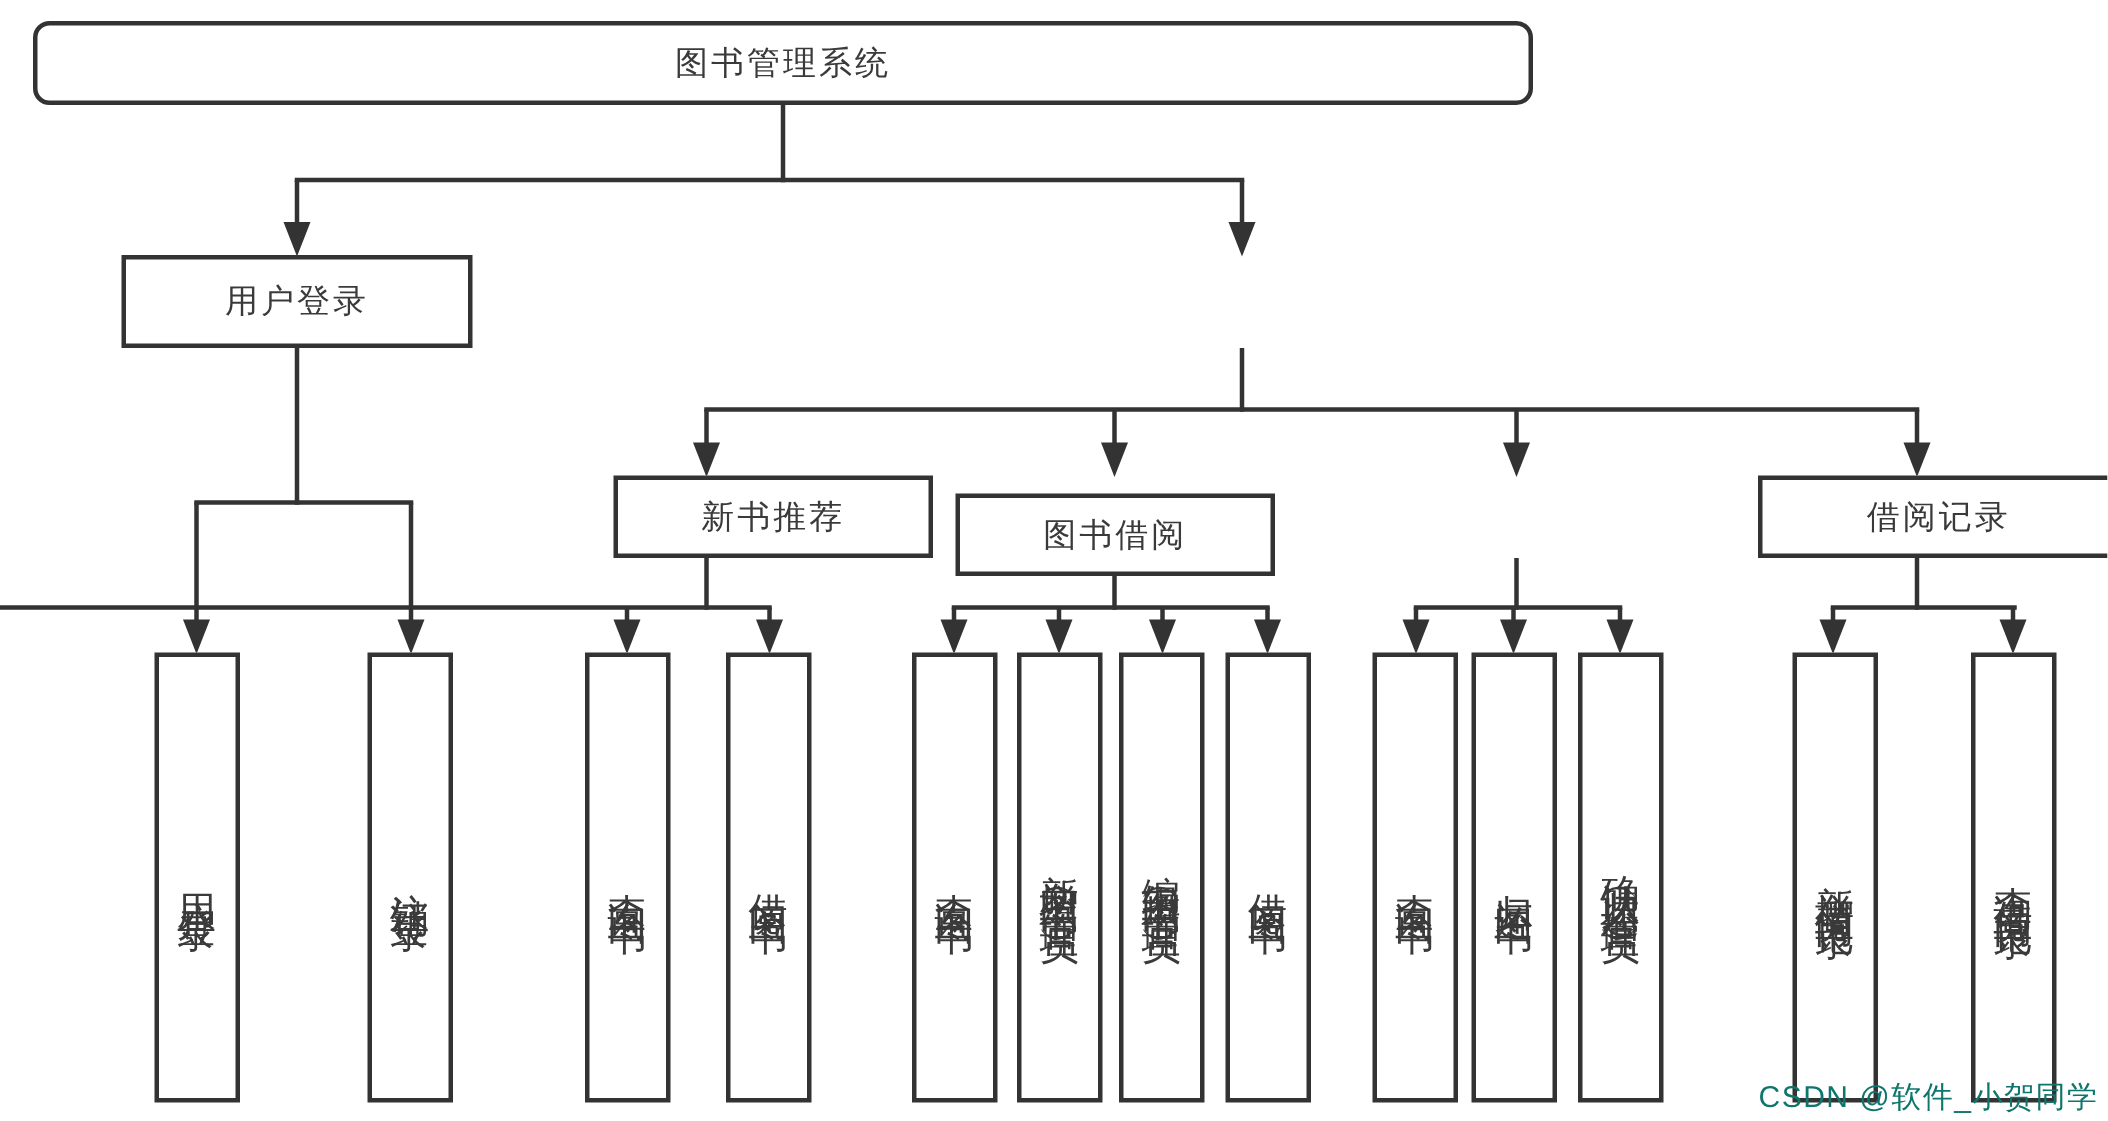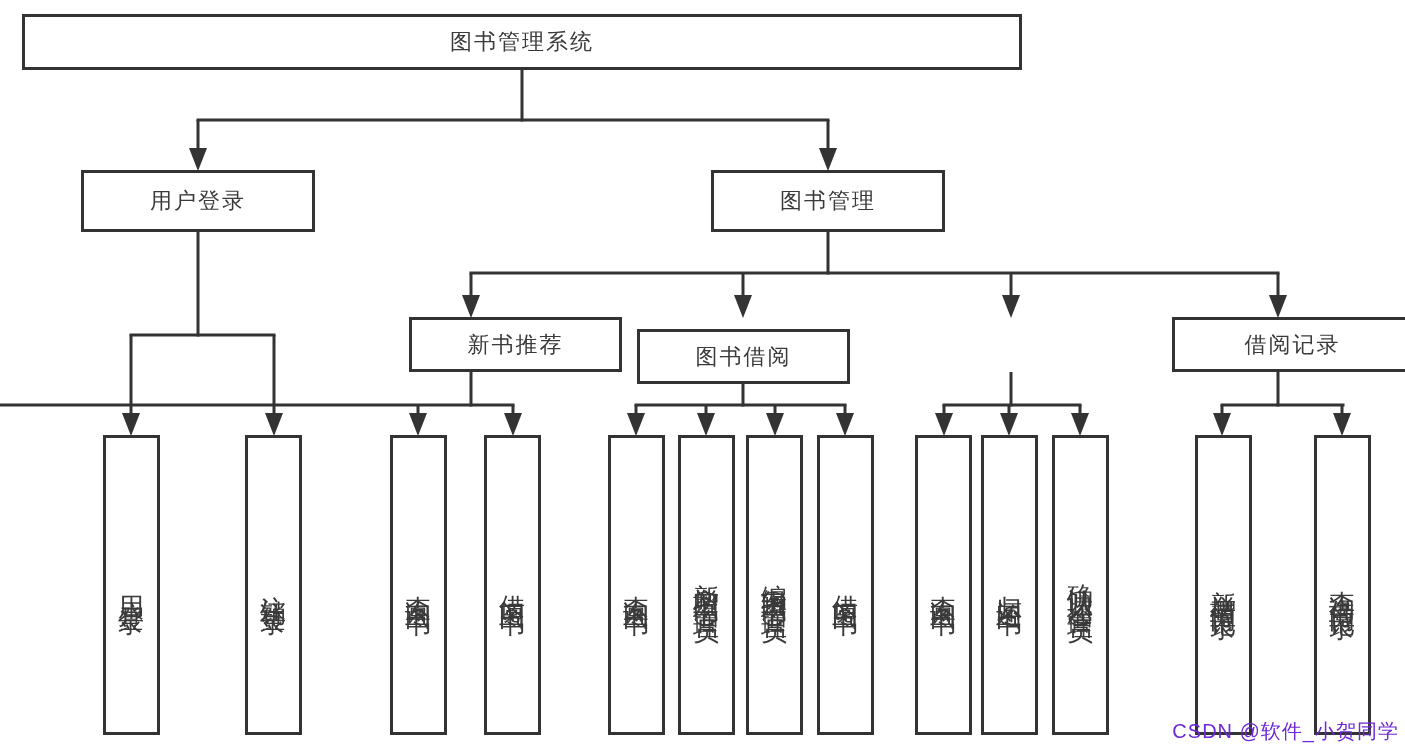--- a/index.html
+++ b/index.html
@@ -11,21 +11,21 @@
   .node{
     position:absolute;z-index:2;background:#ffffff;border:3px solid #333333;
     box-sizing:border-box;display:flex;align-items:center;justify-content:center;
   }
   .hnode span{font-size:22px;letter-spacing:2px;white-space:nowrap;}
   .leaf span{
     writing-mode:vertical-rl;text-orientation:mixed;
     font-size:26px;letter-spacing:5px;line-height:1;white-space:nowrap;
   }
   
-  .n-root{left:22px;top:14px;width:1000px;height:56px;}
+  .n-root{left:22px;top:14px;width:1000px;height:56px;border-radius:11px;}
   
   .n-user-login{left:81px;top:170px;width:234px;height:62px;}
   .n-book-mgmt{left:711px;top:170px;width:234px;height:62px;}
   
   .n-new-book-rec{left:365px;top:317px;width:213px;height:55px;margin-left:44px;}
   .n-book-borrow{left:637px;top:317px;width:213px;height:55px;margin-top:12px;}
   .n-current-borrow{left:905px;top:317px;width:213px;height:55px;}
   .n-borrow-records{left:1172px;top:317px;width:241px;height:55px;}
   
   .leaf{top:435px;width:57px;height:300px;}
@@ -37,21 +37,21 @@
   .l-add-book{left:678px;}
   .l-edit-book{left:746px;}
   .l-borrow-2{left:817px;}
   .l-query-3{left:915px;}
   .l-return-book{left:981px;}
   .l-confirm-return{left:1052px;}
   .l-add-record{left:1195px;}
   .l-query-record{left:1314px;}
   .watermark{
     position:absolute;right:6px;bottom:2px;z-index:3;
-    font-size:20px;color:#6d28d9;letter-spacing:1px;white-space:nowrap;
+    font-size:20px;color:#0f766e;letter-spacing:1px;white-space:nowrap;
   }
   line{stroke:#333333;stroke-width:3;}
   polygon{fill:#333333;}
 </style>
 </head>
 <body>
 
 <div class="canvas">
 
   <svg class="connectors" width="1405" height="747" viewBox="0 0 1405 747">
@@ -116,23 +116,20 @@
     <polygon points="1333,413 1351,413 1342,436"></polygon>
   </svg>
 
   <div class="node hnode n-root">
     <span>图书管理系统</span>
   </div>
 
   <div class="node hnode n-user-login">
     <span>用户登录</span>
   </div>
-  <div class="node hnode n-book-mgmt">
-    <span>图书管理</span>
-  </div>
 
   <div class="node hnode n-new-book-rec">
     <span>新书推荐</span>
   </div>
   <div class="node hnode n-book-borrow">
     <span>图书借阅</span>
   </div>
   <div class="node hnode n-borrow-records">
     <span>借阅记录</span>
   </div>

